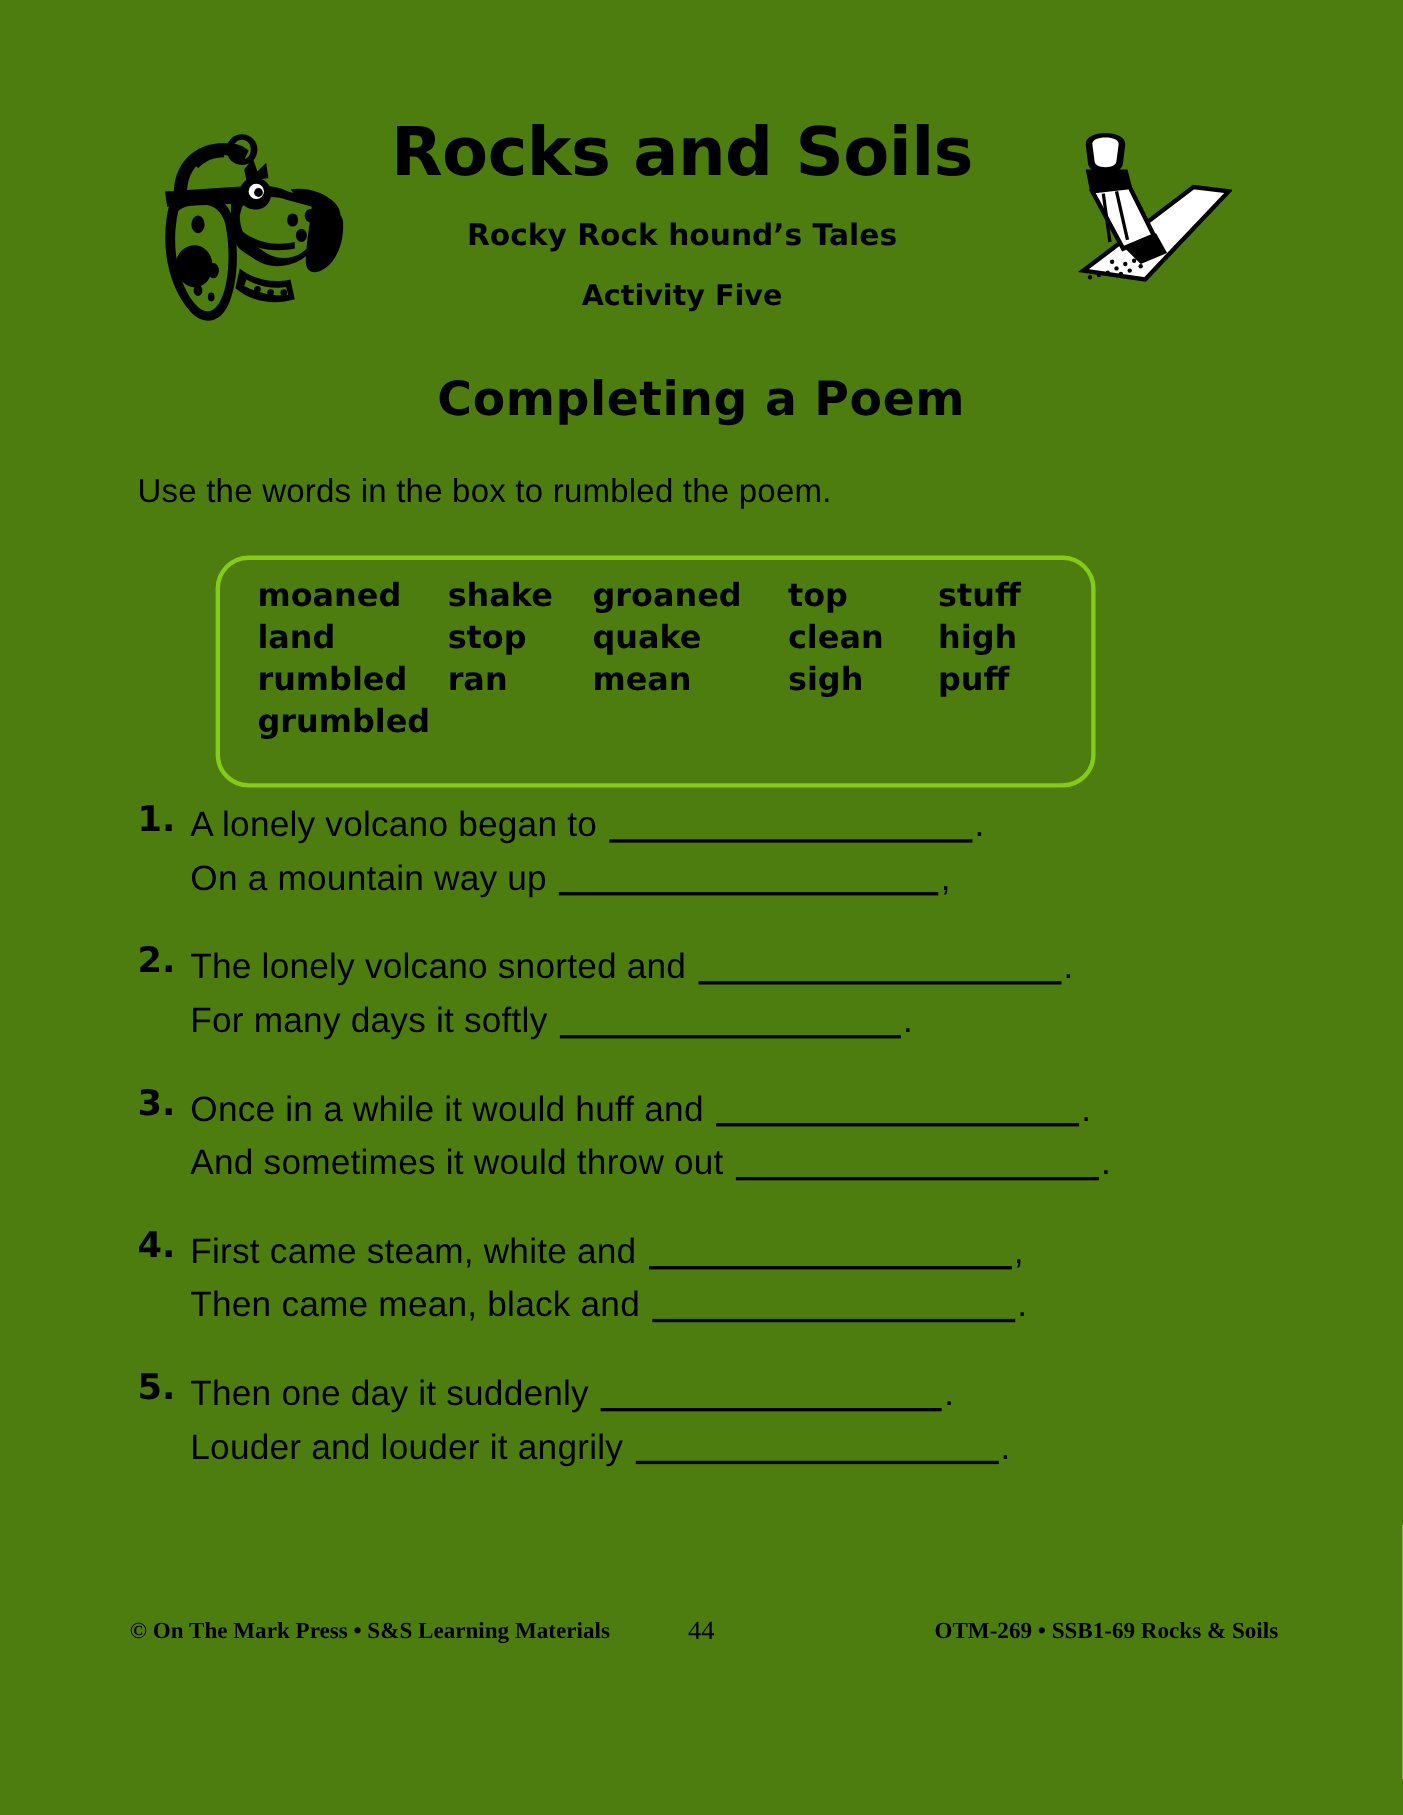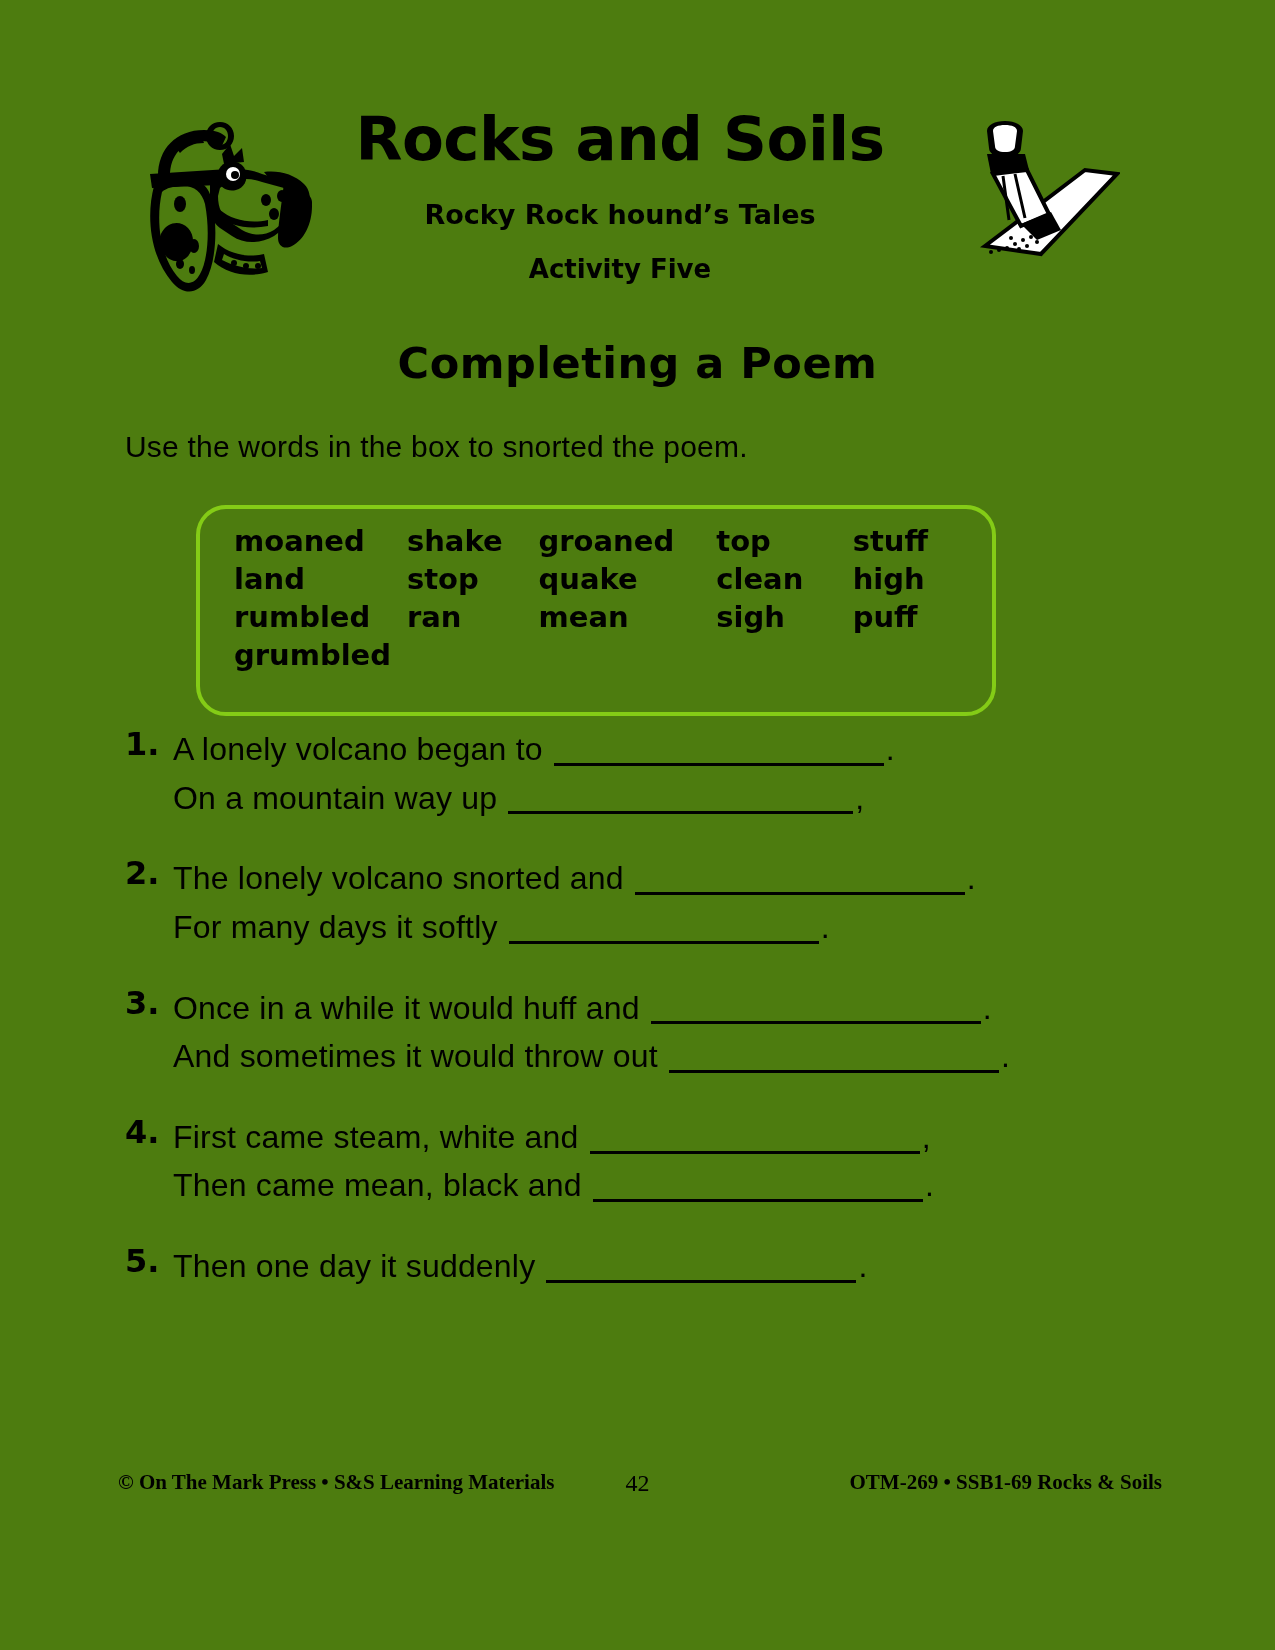--- a/index.html
+++ b/index.html
@@ -311,21 +311,21 @@
           <circle cx="66" cy="134" r="2"></circle>
             <circle cx="112" cy="124" r="2"></circle>
         </g>
       </svg>
     </div>
 
   </div>
 
   <div class="worksheet-title">Completing a Poem</div>
 
-  <div class="instruction">Use the words in the box to snorted the poem.</div>
+  <div class="instruction">Use the words in the box to rumbled the poem.</div>
 
   <div class="word-box">
 
     <div class="word-row">
       <span class="word-cell c0">moaned</span>
       <span class="word-cell c1">shake</span>
       <span class="word-cell c2">groaned</span>
       <span class="word-cell c3">top</span>
       <span class="word-cell c4">stuff</span>
     </div>
@@ -383,24 +383,25 @@
       <div class="stanza-lines">
         <div class="poem-line"><span>First came steam, white and </span><span class="blank b-mid"></span><span class="punct">,</span></div>
         <div class="poem-line"><span>Then came mean, black and </span><span class="blank b-mid"></span><span class="punct">.</span></div>
       </div>
     </div>
 
     <div class="stanza">
       <span class="stanza-num">5.</span>
       <div class="stanza-lines">
         <div class="poem-line"><span>Then one day it suddenly </span><span class="blank b-short"></span><span class="punct">.</span></div>
+        <div class="poem-line"><span>Louder and louder it angrily </span><span class="blank b-mid"></span><span class="punct">.</span></div>
       </div>
     </div>
 
   </div>
 
   <div class="footer">
     <span class="footer-left">© On The Mark Press • S&amp;S Learning Materials</span>
-    <span class="footer-center">42</span>
+    <span class="footer-center">44</span>
     <span class="footer-right">OTM-269 • SSB1-69 Rocks &amp; Soils</span>
   </div>
 
 </div>
 
 </body></html>

